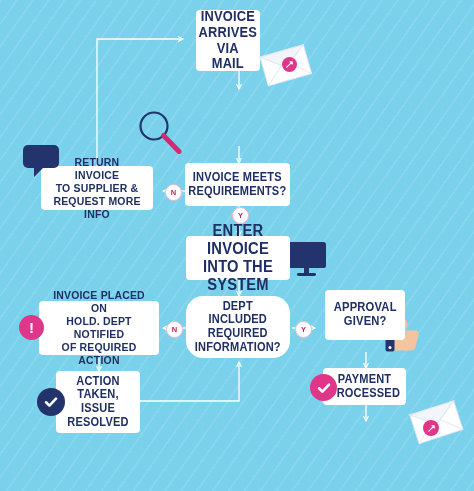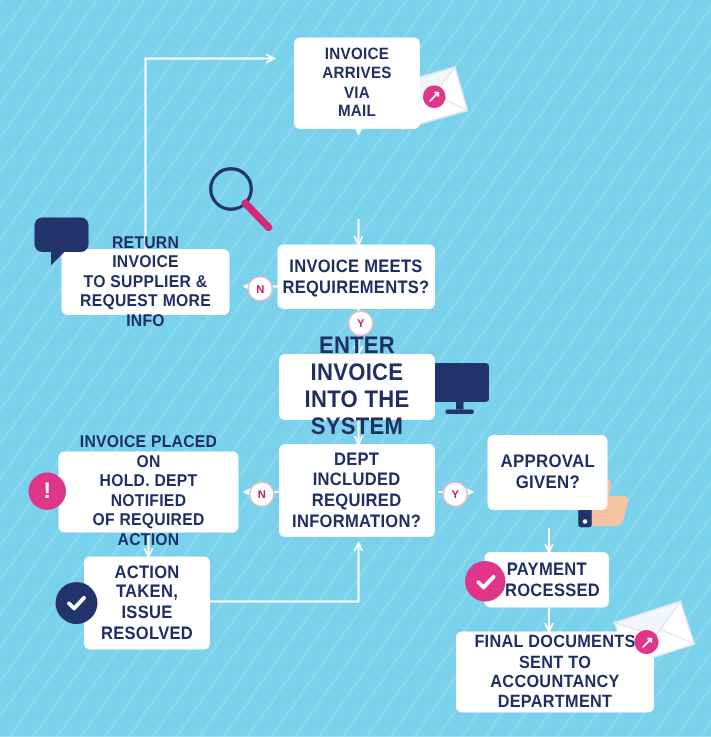--- a/index.html
+++ b/index.html
@@ -175,21 +175,21 @@
   <div class="yn" style="left:232px;top:207px;">
     <span>Y</span>
   </div>
   <div class="yn" style="left:166px;top:321px;">
     <span>N</span>
   </div>
   <div class="yn" style="left:295px;top:321px;">
     <span>Y</span>
   </div>
 
-  <div class="node" style="left:196px;top:10px;width:84px;height:61px;font-size:11px;margin-top:15px;">
+  <div class="node" style="left:196px;top:10px;width:64px;height:61px;font-size:14px;">
     <div>
       <span>INVOICE</span>
       <span>ARRIVES VIA</span>
       <span>MAIL</span>
     </div>
   </div>
 
 
   <div class="node" style="left:41px;top:166px;width:112px;height:44px;font-size:11.4px;">
     <div>
@@ -214,21 +214,21 @@
   </div>
 
   <div class="node" style="left:39px;top:301px;width:120px;height:54px;font-size:11.4px;justify-content:center;">
     <div>
       <span>INVOICE PLACED ON</span>
       <span>HOLD. DEPT NOTIFIED</span>
       <span>OF REQUIRED ACTION</span>
     </div>
   </div>
 
-  <div class="node" style="left:186px;top:296px;width:104px;height:62px;font-size:12px;">
+  <div class="node" style="left:186px;top:296px;width:104px;height:62px;font-size:12px;border-radius:17px;">
     <div>
       <span>DEPT INCLUDED</span>
       <span>REQUIRED</span>
       <span>INFORMATION?</span>
     </div>
   </div>
 
   <div class="node" style="left:325px;top:290px;width:80px;height:50px;font-size:12.2px;">
     <div>
       <span>APPROVAL</span>
@@ -244,21 +244,14 @@
     </div>
   </div>
 
   <div class="node" style="left:323px;top:368px;width:83px;height:37px;font-size:12px;">
     <div>
       <span>PAYMENT</span>
       <span>PROCESSED</span>
     </div>
   </div>
 
-  <div class="node" style="left:304px;top:421px;width:132px;height:54px;font-size:11.8px;">
-    <div>
-      <span>FINAL DOCUMENTS</span>
-      <span>SENT TO ACCOUNTANCY</span>
-      <span>DEPARTMENT</span>
-    </div>
-  </div>
 
 </div>
 
 </body></html>

